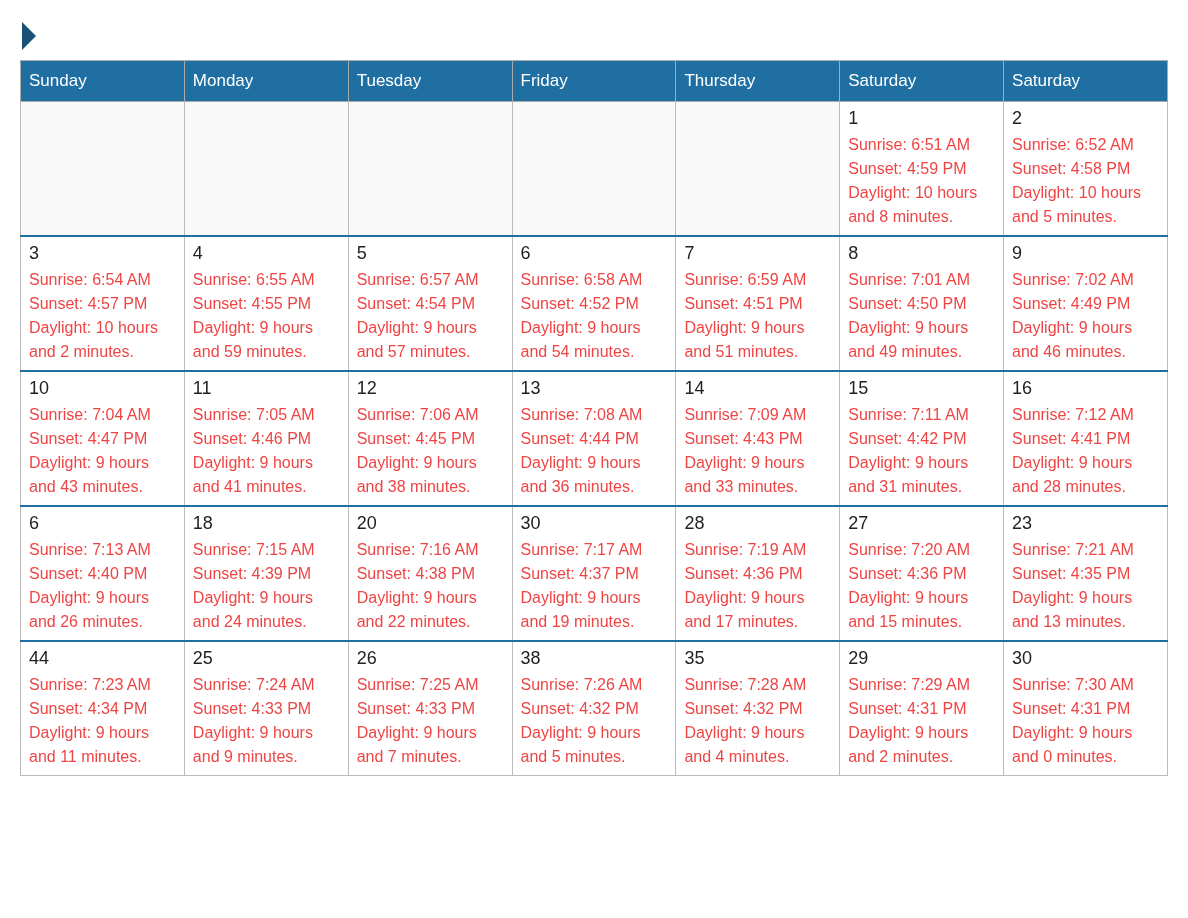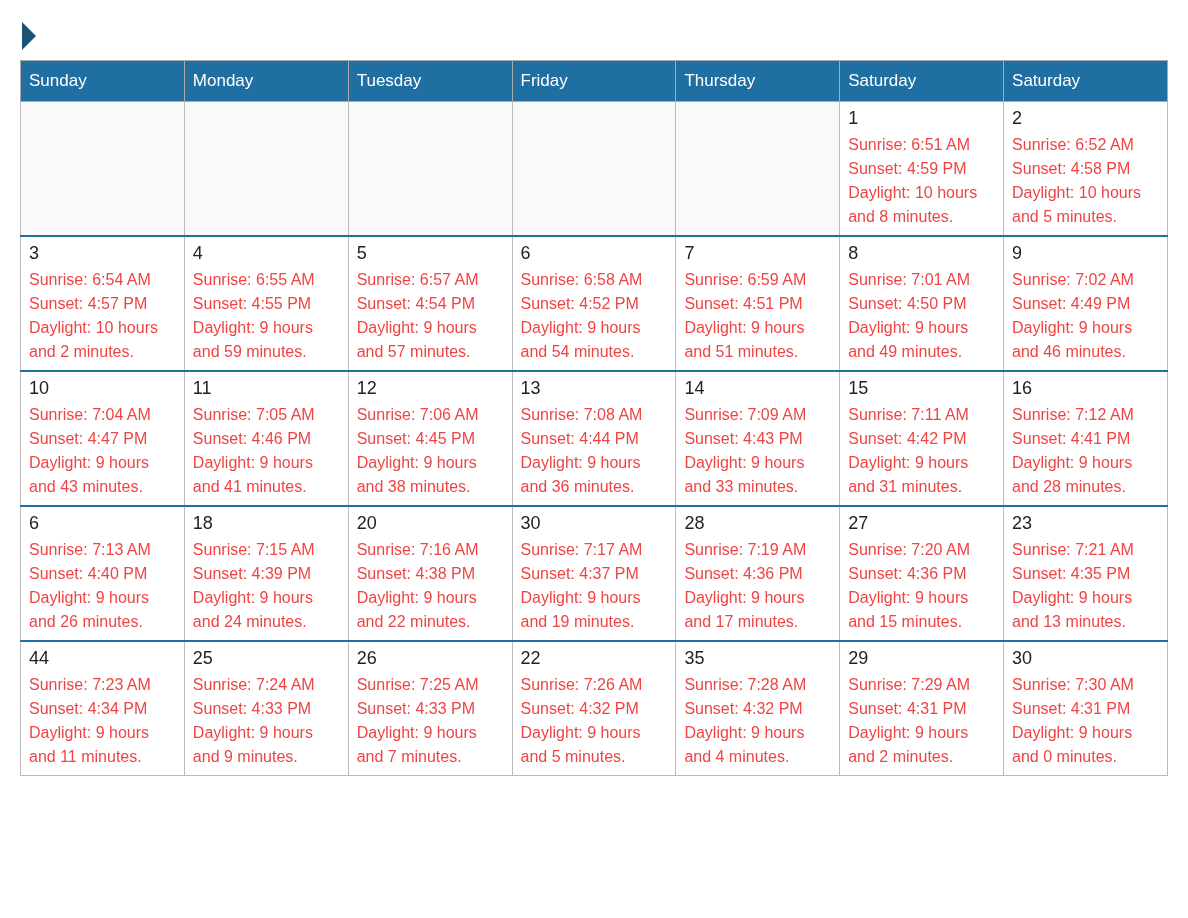--- a/index.html
+++ b/index.html
@@ -242,21 +242,21 @@
         </td>
         <td>
           <span class="day-number">25</span>
           <div class="day-info">Sunrise: 7:24 AM<br>Sunset: 4:33 PM<br>Daylight: 9 hours and 9 minutes.</div>
         </td>
         <td>
           <span class="day-number">26</span>
           <div class="day-info">Sunrise: 7:25 AM<br>Sunset: 4:33 PM<br>Daylight: 9 hours and 7 minutes.</div>
         </td>
         <td>
-          <span class="day-number">22</span>
+          <span class="day-number">38</span>
           <div class="day-info">Sunrise: 7:26 AM<br>Sunset: 4:32 PM<br>Daylight: 9 hours and 5 minutes.</div>
         </td>
         <td>
           <span class="day-number">35</span>
           <div class="day-info">Sunrise: 7:28 AM<br>Sunset: 4:32 PM<br>Daylight: 9 hours and 4 minutes.</div>
         </td>
         <td>
           <span class="day-number">29</span>
           <div class="day-info">Sunrise: 7:29 AM<br>Sunset: 4:31 PM<br>Daylight: 9 hours and 2 minutes.</div>
         </td>

